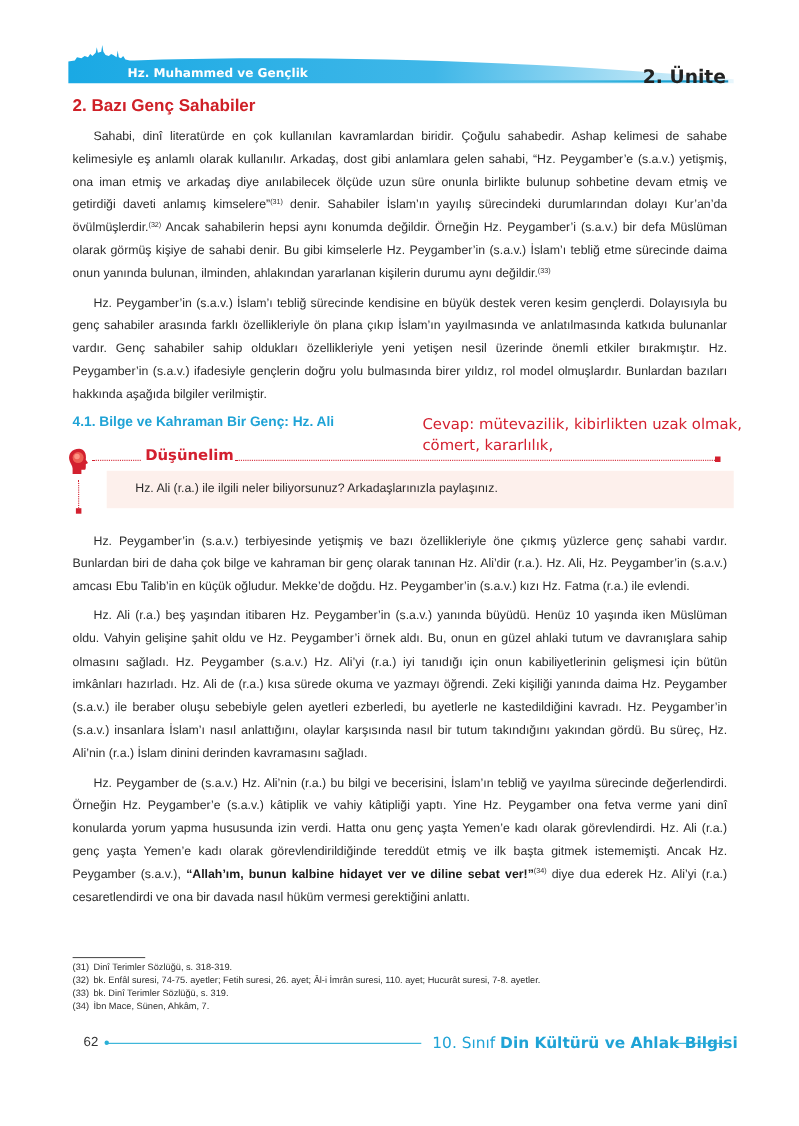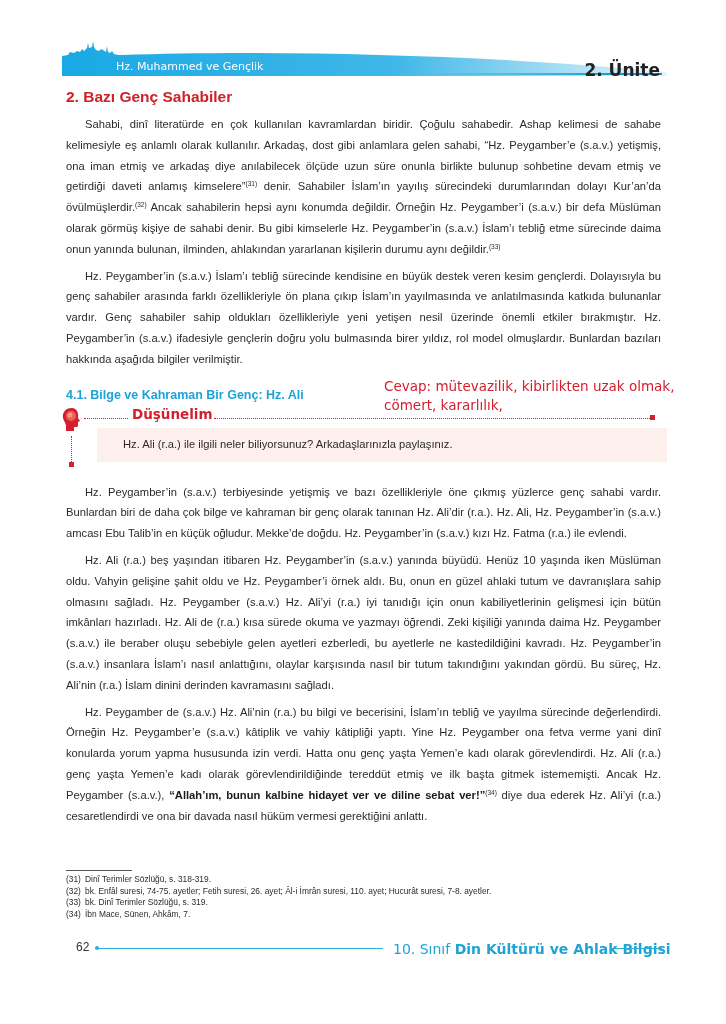--- a/index.html
+++ b/index.html
@@ -2,36 +2,36 @@
 <html><head>
 <meta charset="utf-8">
 <style>
   html, body { margin: 0; padding: 0; background: #ffffff; }
   body { width: 726px; height: 1024px; position: relative; overflow: hidden;
          font-family: "Liberation Sans", sans-serif; color: #2a2a2a; }
 
   
   .header { position: absolute; left: 0; top: 0; width: 726px; height: 80px; }
   .banner-svg { position: absolute; left: 62px; top: 40px; }
-  .banner-title { position: absolute; left: 116px; top: 60px; font-size: 11px; font-weight: normal;
+  .banner-title { position: absolute; left: 116px; top: 60px; font-size: 11px; font-weight: bold;
                   color: #ffffff; font-family: "DejaVu Sans", sans-serif; letter-spacing: 0; }
   .unit-label { position: absolute; right: 66px; top: 60px; font-size: 17px; font-weight: bold;
                 color: #222; font-family: "DejaVu Sans", sans-serif; }
   .header-line { position: absolute; left: 420px; top: 73px; width: 242px; height: 2px;
                  background: linear-gradient(to right, rgba(29,173,224,0), #1ba8d8 70%, #1589b8); }
 
   
   .content { position: absolute; left: 66px; top: 86px; width: 595px; }
   .section-title { font-size: 15.5px; font-weight: bold; color: #cf2027; margin: 0 0 6px 0; height: 22px; line-height: 22px; }
   .para { font-size: 11.2px; line-height: 20.8px; text-align: justify; text-indent: 19px; margin: 0 0 6px 0; color: #2b2b2b; }
   .para sup { font-size: 6.5px; vertical-align: 4px; line-height: 0; }
   .para b { color: #1a1a1a; }
 
   .subsection-row { position: relative; height: 26px; margin-top: 2px; }
-  .subsection-title { position: absolute; left: 0; top: 12px; font-size: 12.5px; font-weight: bold; color: #1fa3d6; }
+  .subsection-title { position: absolute; left: 0; top: 0; font-size: 12.5px; font-weight: bold; color: #1fa3d6; }
   .handwrite { position: absolute; left: 318px; top: 1px; font-size: 13.5px; line-height: 19px; color: #d3202f;
                font-family: "DejaVu Sans", sans-serif; width: 300px; }
 
   
   .think { position: relative; height: 62px; margin: 4px 0 14px -6px; }
   .think-icon { position: absolute; left: 0; top: 0; }
   .think-label { position: absolute; left: 72px; top: 0; font-size: 13.5px; font-weight: bold; color: #d3202f;
                  font-family: "DejaVu Sans", sans-serif; }
   .think-dots-1 { position: absolute; left: 24px; top: 12px; width: 44px; border-top: 1.4px dotted #d3202f; }
   .think-dots-2 { position: absolute; left: 154px; top: 12px; width: 436px; border-top: 1.4px dotted #d3202f; }

